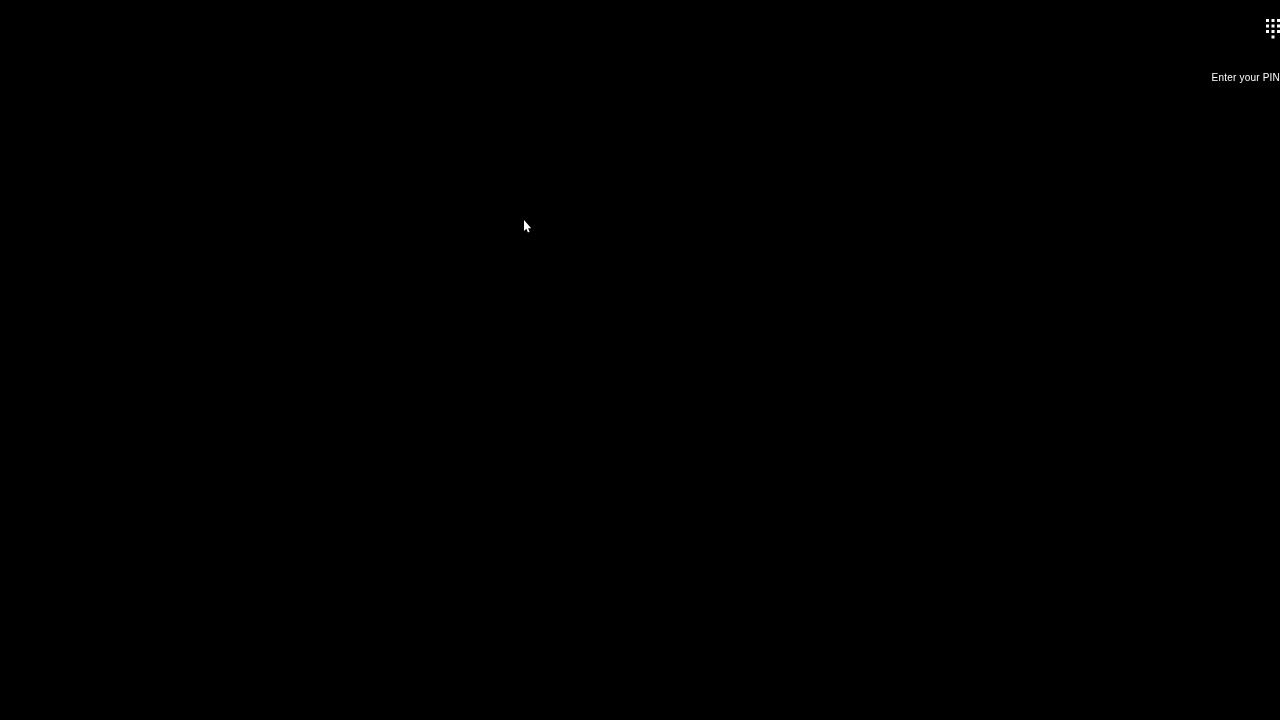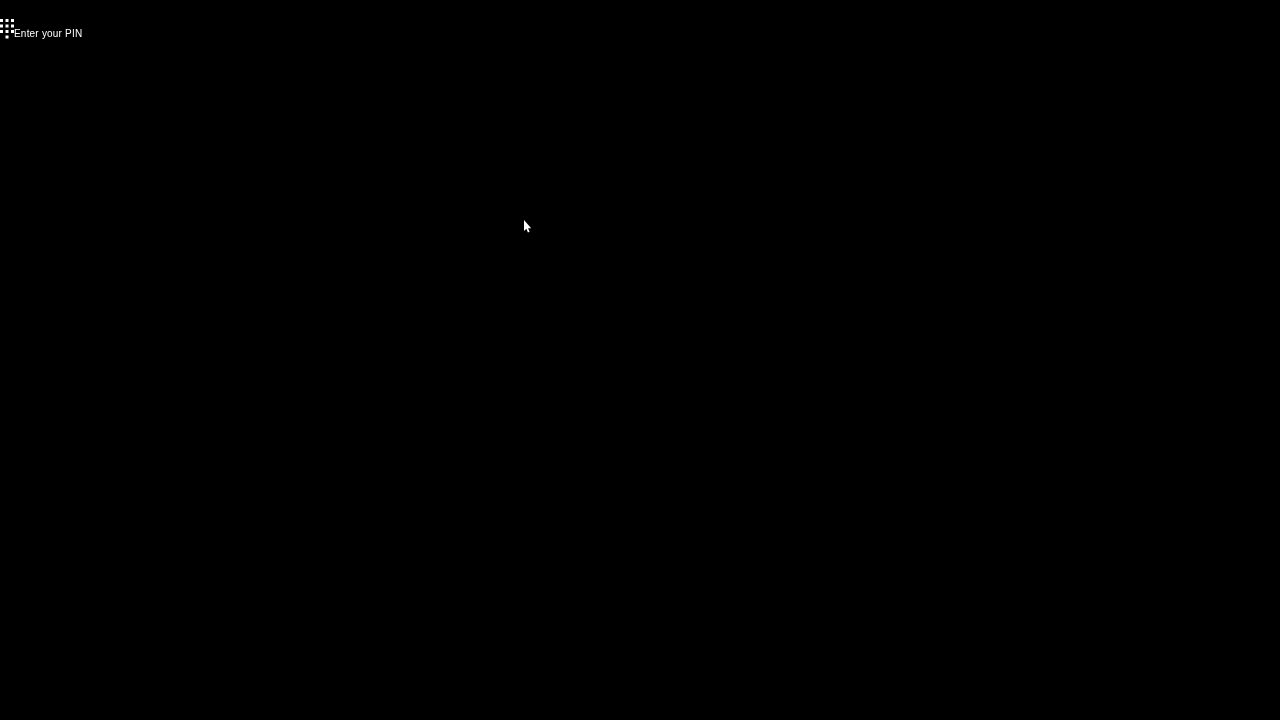--- a/index.html
+++ b/index.html
@@ -14,22 +14,24 @@
     position: absolute;
     inset: 0;
     background: #000000;
   }
   .pin-prompt {
     position: absolute;
     top: 19px;
     left: 0;
     width: 100%;
     display: flex;
-    align-items: flex-start;
+    flex-direction: column;
+    align-items: flex-end;
     user-select: none;
+    gap: 24px;
   }
   .pin-icon { display: block; height: 20px; }
   .pin-label {
     margin-top: 9px;
     color: #ffffff;
     font-size: 10px;
     line-height: 12px;
     letter-spacing: 0.2px;
     text-align: center;
   }

